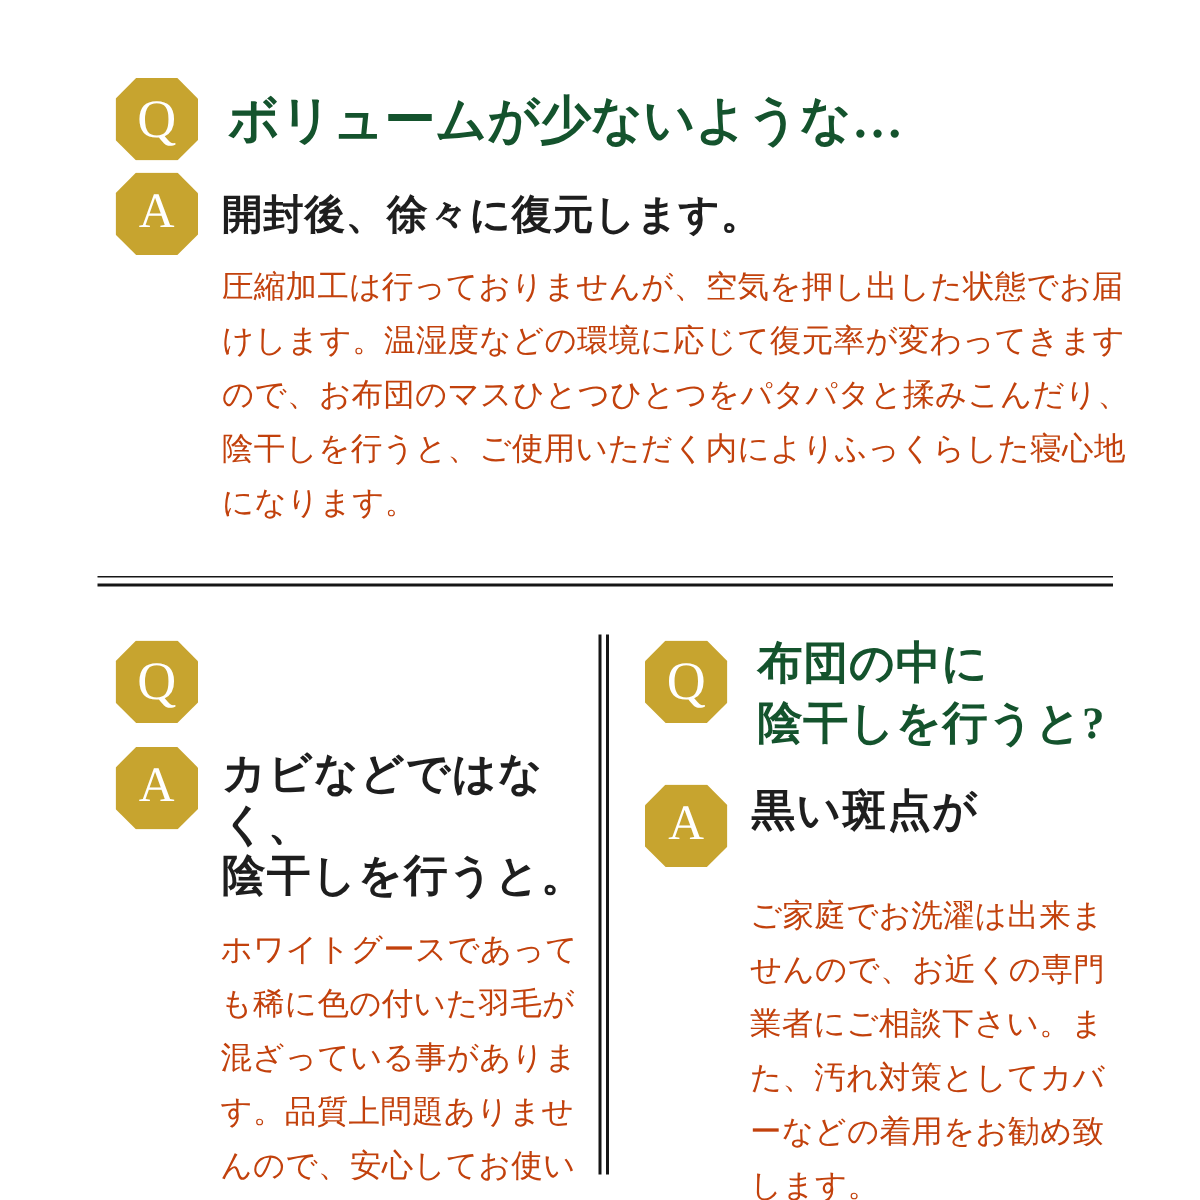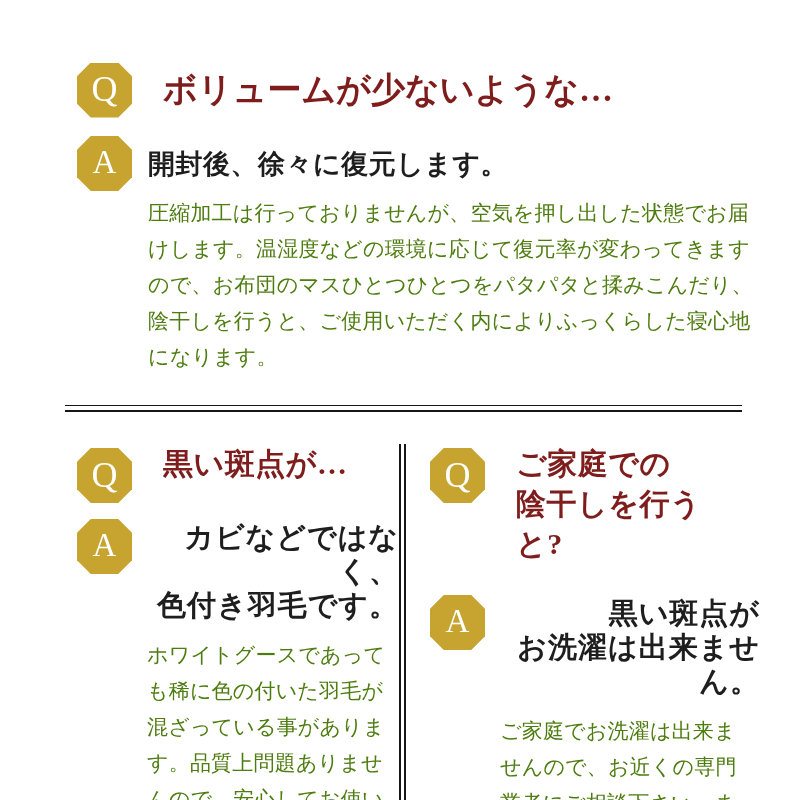--- a/index.html
+++ b/index.html
@@ -43,37 +43,36 @@
   
   .qa-row {
     display: flex;
     gap: 16px;
   }
   .qa-row.center { align-items: center; }
   .qa-row.top-align { align-items: flex-start; }
 
   
   .q-heading {
-    margin: 15px;
+    margin: 4px;
     font-family: "Liberation Serif", "DejaVu Serif", serif;
     font-weight: 600;
-    color: #7f1d1d;
+    color: #14532d;
   }
   .top-section .q-heading { font-size: 34px; }
   .top-section .a-row { margin-top: 8px; }
   .a-title {
     margin: 0;
     font-weight: bold;
     color: #1e1e1e;
-    text-align: right;
   }
   .top-section .a-title { font-size: 27px; letter-spacing: 0.5px; }
   .body-text {
     margin: 0;
-    color: #4d7c0f;
+    color: #c2410c;
     font-size: 21px;
     line-height: 36px;
     letter-spacing: 0.2px;
   }
   .top-section .body-text {
     margin: 4px 0 0 71px;
     width: 610px;
   }
 
   
@@ -147,53 +146,51 @@
   <div class="h-divider"></div>
 
   <div class="columns">
 
     <section class="col col-left">
       <div class="qa-row top-align">
         <div class="badge badge-q">
           <span class="badge-letter">Q</span>
         </div>
         <h2 class="q-heading">
-          <span class="heading-line">黒い斑点が…</span>
         </h2>
       </div>
       <div class="qa-row top-align a-row">
         <div class="badge badge-a">
           <span class="badge-letter">A</span>
         </div>
         <h3 class="a-title">
           <span class="title-line">カビなどではなく、</span>
-          <span class="title-line">色付き羽毛です。</span>
+          <span class="title-line">陰干しを行うと。</span>
         </h3>
       </div>
       <p class="body-text">ホワイトグースであっても稀に色の付いた羽毛が混ざっている事があります。品質上問題ありませんので、安心してお使い下さい。</p>
     </section>
 
     <div class="v-divider"></div>
 
     <section class="col col-right">
       <div class="qa-row top-align">
         <div class="badge badge-q">
           <span class="badge-letter">Q</span>
         </div>
         <h2 class="q-heading">
-          <span class="heading-line">ご家庭での</span>
+          <span class="heading-line">布団の中に</span>
           <span class="heading-line">陰干しを行うと?</span>
         </h2>
       </div>
       <div class="qa-row top-align a-row">
         <div class="badge badge-a">
           <span class="badge-letter">A</span>
         </div>
         <h3 class="a-title">
           <span class="title-line">黒い斑点が</span>
-          <span class="title-line">お洗濯は出来ません。</span>
         </h3>
       </div>
       <p class="body-text">ご家庭でお洗濯は出来ませんので、お近くの専門業者にご相談下さい。また、汚れ対策としてカバーなどの着用をお勧め致します。</p>
     </section>
 
   </div>
 </div>
 
 </body></html>

